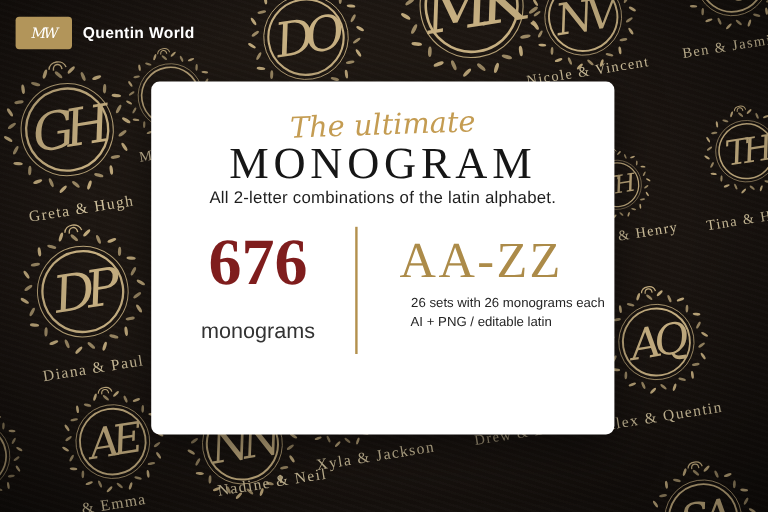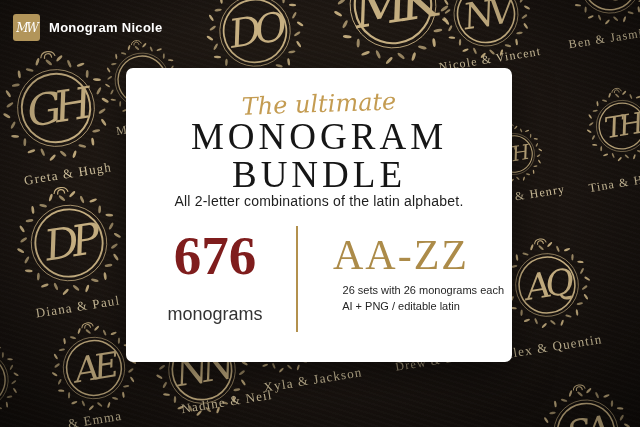--- a/index.html
+++ b/index.html
@@ -18,21 +18,21 @@
   .wreath .r2{stroke-width:.7; opacity:.9;}
   .wreath text{fill:currentColor; font-family:"DejaVu Serif", serif; font-style:italic;
     font-size:36px; letter-spacing:-6px;}
   .ntile{position:absolute; transform:rotate(-9deg); z-index:1;
     font-family:"Liberation Serif", serif; font-size:13px; color:#d2c39e;
     letter-spacing:1.2px; text-align:center; white-space:nowrap;}
   .vignette{position:absolute; inset:0; z-index:4; pointer-events:none;
     background:radial-gradient(ellipse at 50% 45%, rgba(0,0,0,0) 55%, rgba(0,0,0,.38) 100%);}
   
   .logo{position:absolute; left:13px; top:14px; z-index:20; display:flex; align-items:center; gap:9px;}
-  .logo-badge{width:27px; height:27px; background:#b2955a; border-radius:3px;
+  .logo-badge{width:47px; height:27px; background:#b2955a; border-radius:3px;
     display:flex; align-items:center; justify-content:center;
     color:#fff; font-family:"DejaVu Serif", serif; font-style:italic; font-size:12px; letter-spacing:-2px;}
   .logo-name{color:#ffffff; font-weight:bold; font-size:13px; letter-spacing:.3px;}
   
   .card{position:absolute; left:126px; top:68px; width:386px; height:294px; z-index:10;
     background:#ffffff; border-radius:7px; box-shadow:0 12px 38px rgba(0,0,0,.5);
     text-align:center;}
   .tagline{margin-top:22px; font-family:"DejaVu Serif", serif; font-style:italic;
     font-size:24px; color:#c49c52; transform:rotate(-2deg); letter-spacing:0px;}
   .title{font-family:"Liberation Serif", serif; font-size:37px; line-height:1.02;
@@ -606,27 +606,26 @@
   <div class="ntile" style="left:588px; top:170px; width:140px; text-align:left; font-size:12px;">Tina &amp; Henry</div>
   <div class="ntile" style="left:502px; top:335px; width:150px; text-align:left;">Alex &amp; Quentin</div>
   <div class="ntile" style="left:385px; top:352px; width:120px; font-size:12px; opacity:.8;">Drew &amp; Deborah</div>
   <div class="ntile" style="left:162px; top:394px; width:130px;">Nadine &amp; Neil</div>
   <div class="ntile" style="left:248px; top:372px; width:130px;">Xyla &amp; Jackson</div>
 
   <div class="vignette"></div>
 
   <div class="logo">
     <div class="logo-badge">MW</div>
-    <div class="logo-name">Monogram Nicole</div>
+    <div class="logo-name">Quentin World</div>
   </div>
 
   <div class="card">
     <div class="tagline">The ultimate</div>
     <div class="title">MONOGRAM</div>
-    <div class="title">BUNDLE</div>
     <div class="subtitle">All 2-letter combinations of the latin alphabet.</div>
     <div class="stats">
       <div class="stat-left">
         <div class="stat-value">676</div>
         <div class="stat-label">monograms</div>
       </div>
       <div class="vdivider"></div>
       <div class="stat-right">
         <div class="stat-range">AA-ZZ</div>
         <div class="stat-note first">26 sets with 26 monograms each</div>

